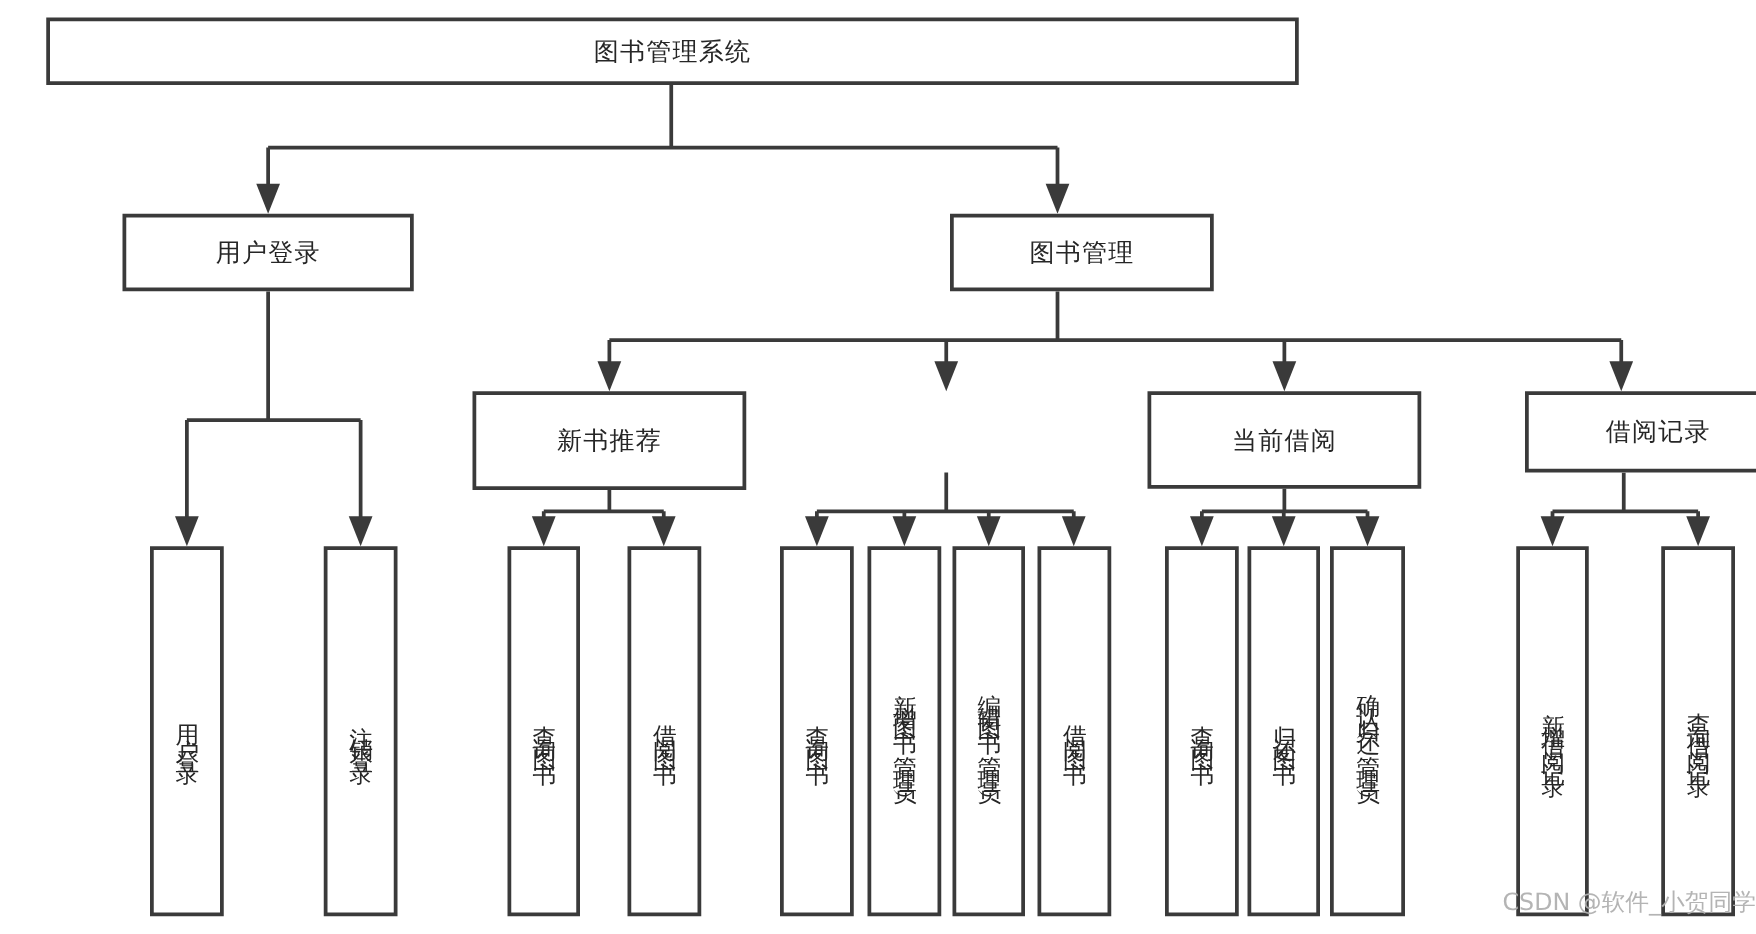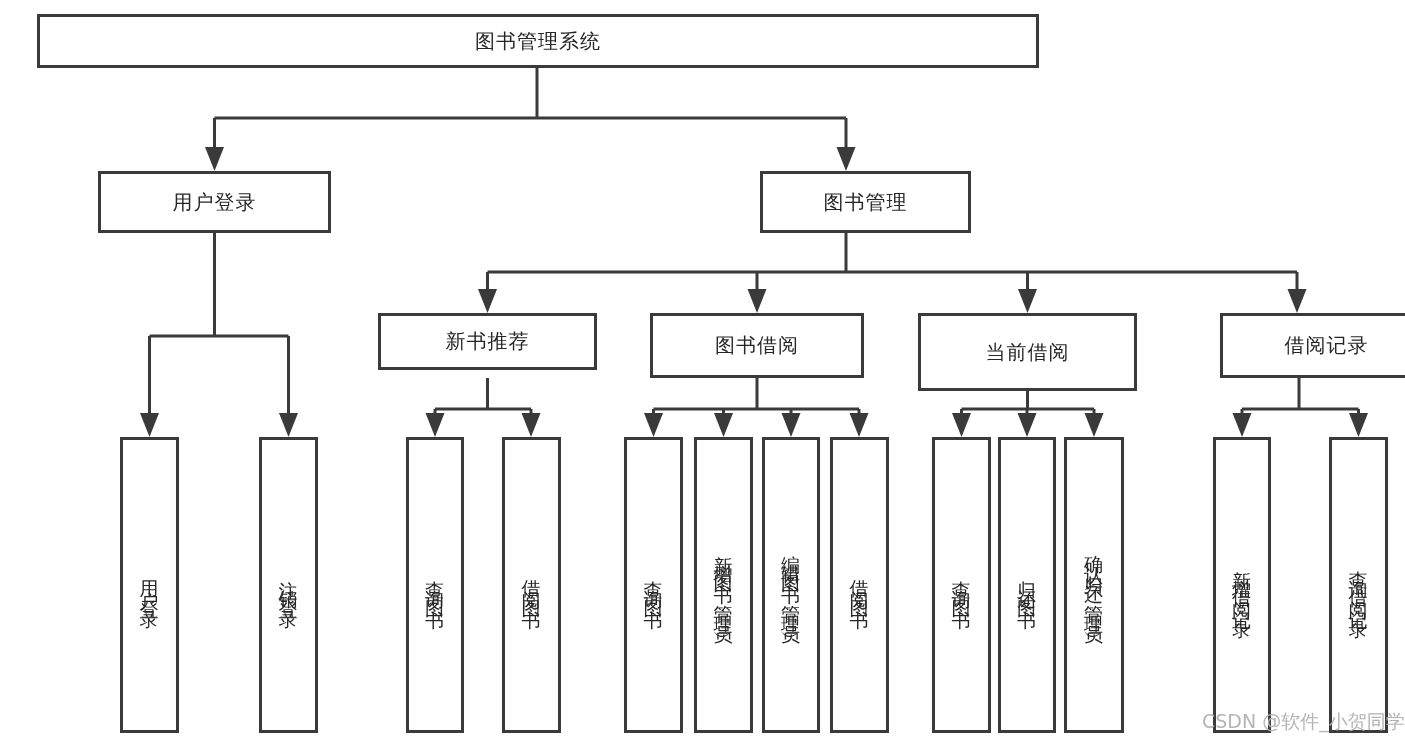--- a/index.html
+++ b/index.html
@@ -122,25 +122,22 @@
     <span class="hlabel">图书管理系统</span>
   </div>
 
   <div class="box" style="left:82px; top:171px; width:233px; height:62px;">
     <span class="hlabel">用户登录</span>
   </div>
   <div class="box" style="left:744px; top:171px; width:211px; height:62px;">
     <span class="hlabel">图书管理</span>
   </div>
 
-  <div class="box" style="left:362px; top:313px; width:219px; height:57px;">
+  <div class="box" style="left:362px; top:313px; width:219px; height:79px;">
     <span class="hlabel">新书推荐</span>
-  </div>
-  <div class="box" style="left:634px; top:313px; width:214px; height:65px;">
-    <span class="hlabel">图书借阅</span>
   </div>
   <div class="box" style="left:902px; top:313px; width:219px; height:78px;">
     <span class="hlabel">当前借阅</span>
   </div>
   <div class="box" style="left:1204px; top:313px; width:213px; height:65px;">
     <span class="hlabel">借阅记录</span>
   </div>
 
   <div class="box leaf" style="left:104px; width:59px;">
     <span class="vtext">用户登录</span>

